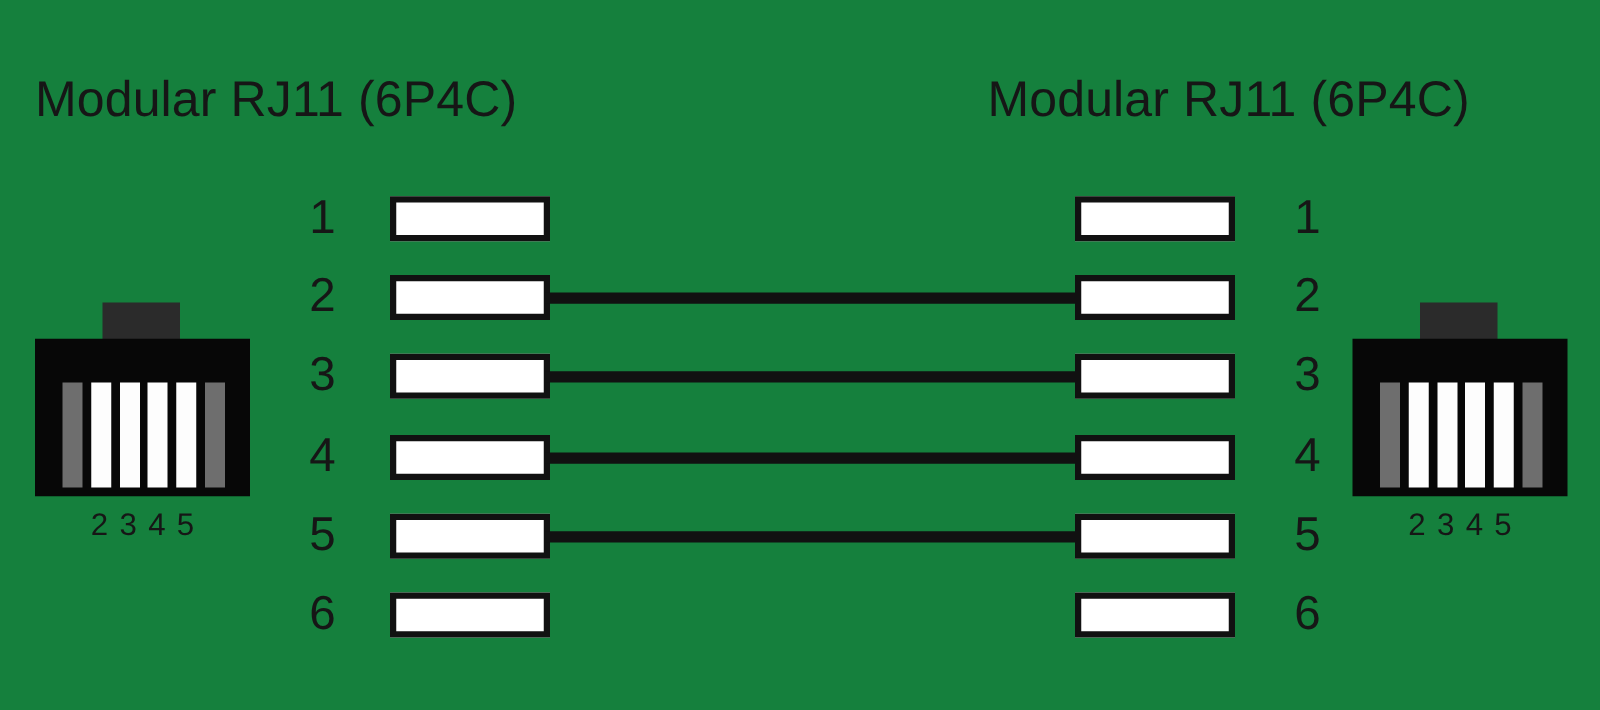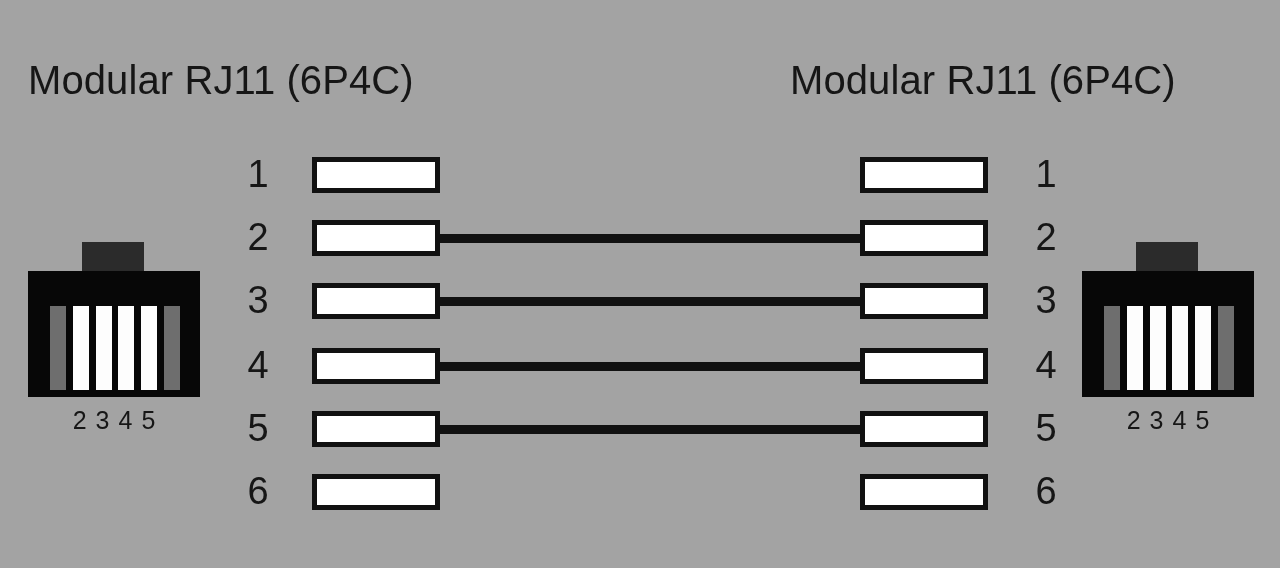--- a/index.html
+++ b/index.html
@@ -8,21 +8,21 @@
     background: #ffffff;
   }
   body {
     font-family: "Liberation Sans", "DejaVu Sans", sans-serif;
     color: #111111;
   }
   #diagram {
     position: relative;
     width: 1280px;
     height: 568px;
-    background: #a3a3a3;
+    background: #15803d;
     overflow: hidden;
   }
 
   
   .title {
     position: absolute;
     font-size: 40px;
     font-weight: 400;
     line-height: 1;
     color: #161616;

